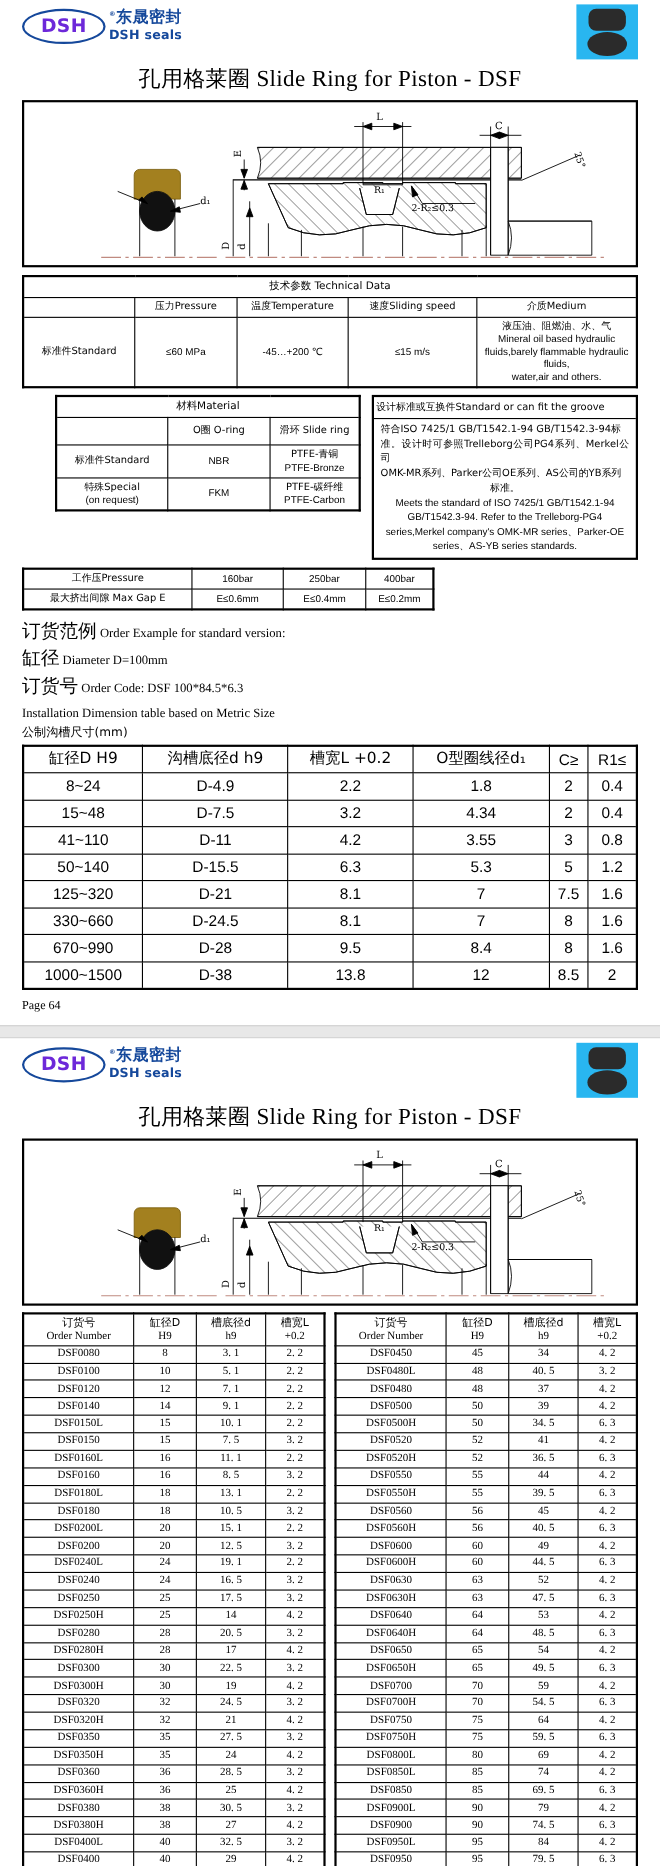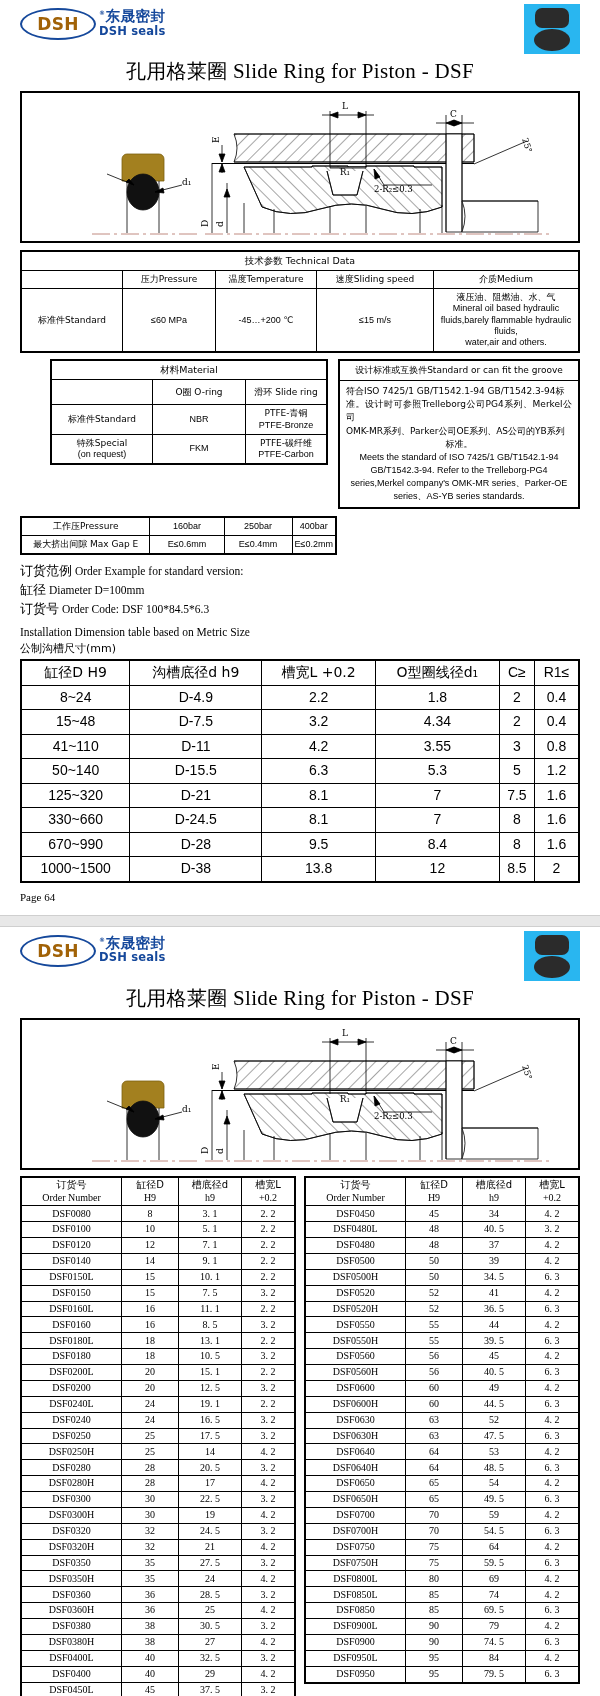--- a/index.html
+++ b/index.html
@@ -1,45 +1,45 @@
 <!DOCTYPE html>
 <html><head>
 <meta charset="utf-8">
 <style>
   html,body{margin:0;padding:0;background:#fff;}
   body{width:600px;font-family:"Liberation Sans","DejaVu Sans",sans-serif;color:#000;}
   .page{width:600px;position:relative;background:#fff;box-sizing:border-box;padding:0 20px;}
   .hdr{height:56px;position:relative;}
   .logo{position:absolute;left:0;top:8px;display:flex;align-items:flex-start;gap:3px;}
   .logo-oval{width:72px;height:28px;border:2.2px solid #15489b;border-radius:50%;display:flex;align-items:center;justify-content:center;}
-  .logo-oval span{font-weight:bold;font-size:17px;color:#a16207;letter-spacing:.3px;font-family:"DejaVu Sans",sans-serif;}
+  .logo-oval span{font-weight:bold;font-size:17px;color:#6d28d9;letter-spacing:.3px;font-family:"DejaVu Sans",sans-serif;}
   .logo-txt{display:flex;flex-direction:column;line-height:1;padding-top:1px;}
   .logo-cn{font-size:14.5px;font-weight:bold;color:#15489b;letter-spacing:.5px;font-family:"DejaVu Sans",sans-serif;}
   .logo-en{font-size:11.5px;font-weight:bold;color:#15489b;letter-spacing:.2px;margin-top:2px;font-family:"DejaVu Sans",sans-serif;}
   .reg{font-size:6px;color:#15489b;vertical-align:super;}
   .prodimg{position:absolute;right:0;top:4px;width:56px;height:50px;background:#29b6f0;}
   .prodimg .sq{position:absolute;left:11px;top:4px;width:34px;height:20px;background:#2b2b2b;border-radius:7px;}
   .prodimg .ci{position:absolute;left:10px;top:25px;width:36px;height:22px;background:#2b2b2b;border-radius:50%;}
   .title{text-align:center;font-family:"Liberation Serif","DejaVu Serif",serif;font-size:21px;margin:2px 0 6px;letter-spacing:.3px;}
   .title .cn{font-family:"DejaVu Sans",sans-serif;font-size:20px;}
   .figbox{border:2px solid #000;background:#fff;padding:0;box-sizing:border-box;}
   table{border-collapse:collapse;width:100%;}
   .tb,.tb th,.tb td{border:1.2px solid #000;}
   .tb{border:2px solid #000;font-size:9px;text-align:center;}
   .tb td,.tb th{padding:3px 2px;font-weight:normal;line-height:1.25;}
   .tb .hd{font-size:9.5px;}
   .cnf{font-family:"DejaVu Sans",sans-serif;}
   .mat-wrap{display:flex;gap:10px;margin-top:6px;align-items:stretch;}
   .mat-left{width:278px;padding-left:30px;}
   .mat-right{flex:1;border:2px solid #000;font-size:9px;display:flex;flex-direction:column;}
-  .mr-head{border-bottom:1.2px solid #000;text-align:center;padding:3px 2px;}
+  .mr-head{border-bottom:1.2px solid #000;text-align:left;padding:3px 2px;}
   .mr-body{padding:4px 6px;text-align:center;line-height:1.45;flex:1;font-size:9px;}
-  .gap-tbl{width:317px;margin-top:7px;}
+  .gap-tbl{width:375px;margin-top:7px;}
   .ordtext{font-family:"Liberation Serif","DejaVu Serif",serif;font-size:11.5px;line-height:1.45;margin-top:7px;}
-  .ordtext .cn{font-family:"DejaVu Sans",sans-serif;font-size:13px;}
+  .ordtext .cn{font-family:"DejaVu Sans",sans-serif;font-size:17px;}
   .dimtbl{margin-top:3px;font-size:14px;}
   .pagenum{font-family:"Liberation Serif","DejaVu Serif",serif;font-size:11px;margin:8px 0 0;}
   .divider{height:10px;background:#e8e8e8;border-top:1px solid #cfcfcf;border-bottom:1px solid #cfcfcf;margin:12px 0 0;}
   .two-col{display:flex;gap:8px;margin-top:6px;}
   .two-col>div{flex:1;}
   .ord-tbl{font-size:10px;font-family:"Liberation Serif","DejaVu Serif",serif;}
   .ord-tbl td,.ord-tbl th{padding:1.2px 2px;}
   .figsvg{display:block;width:100%;height:auto;}
 </style>
 </head>

